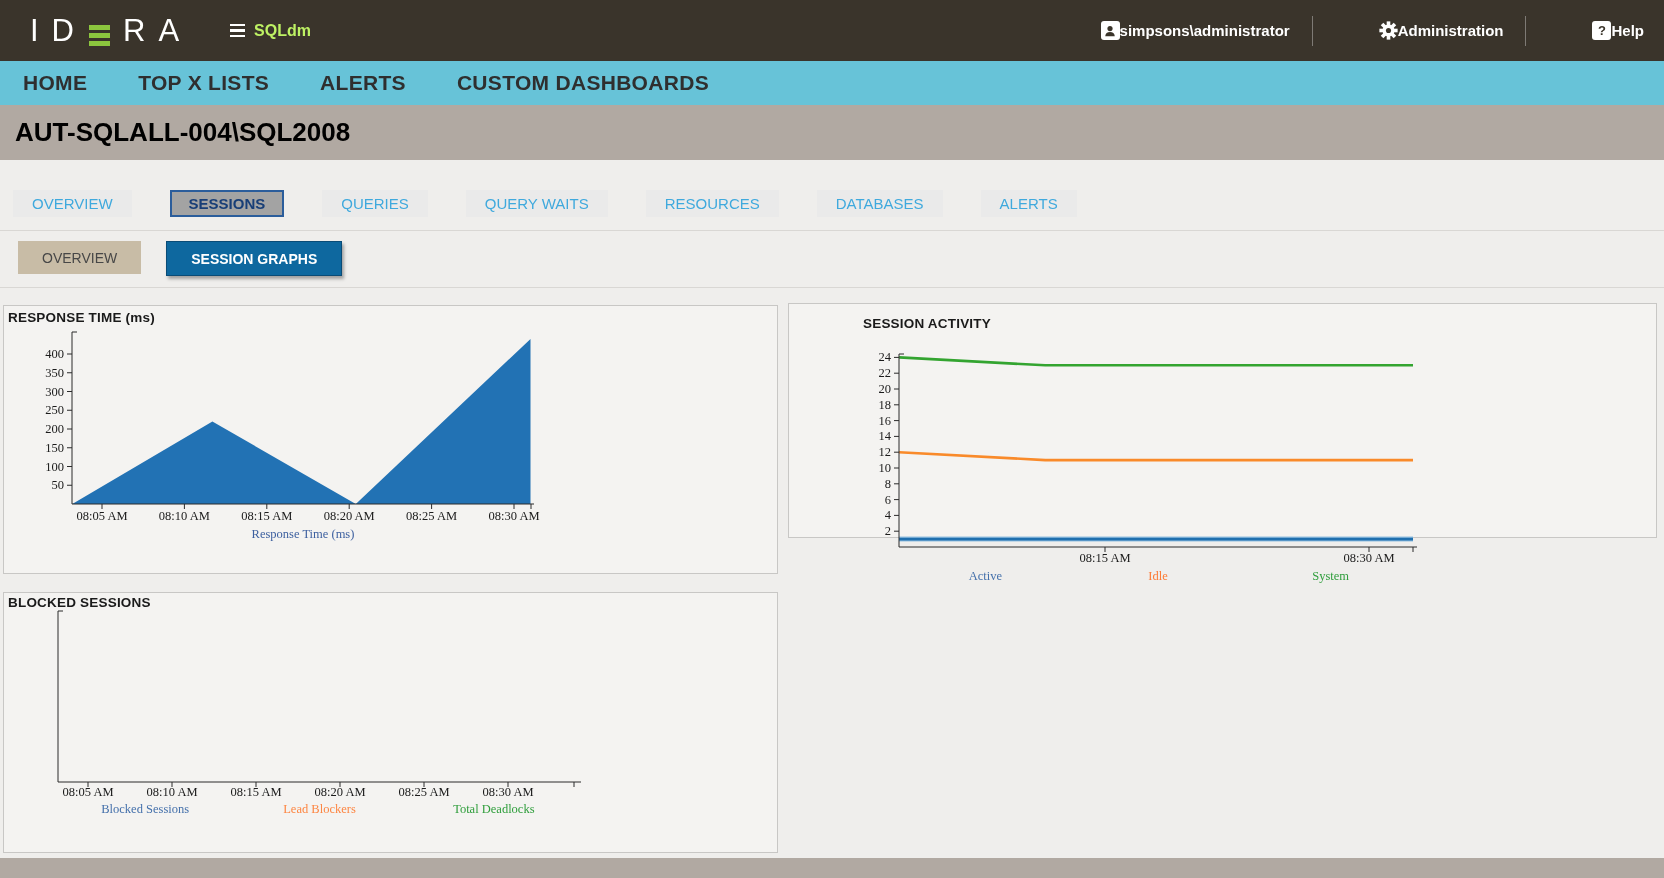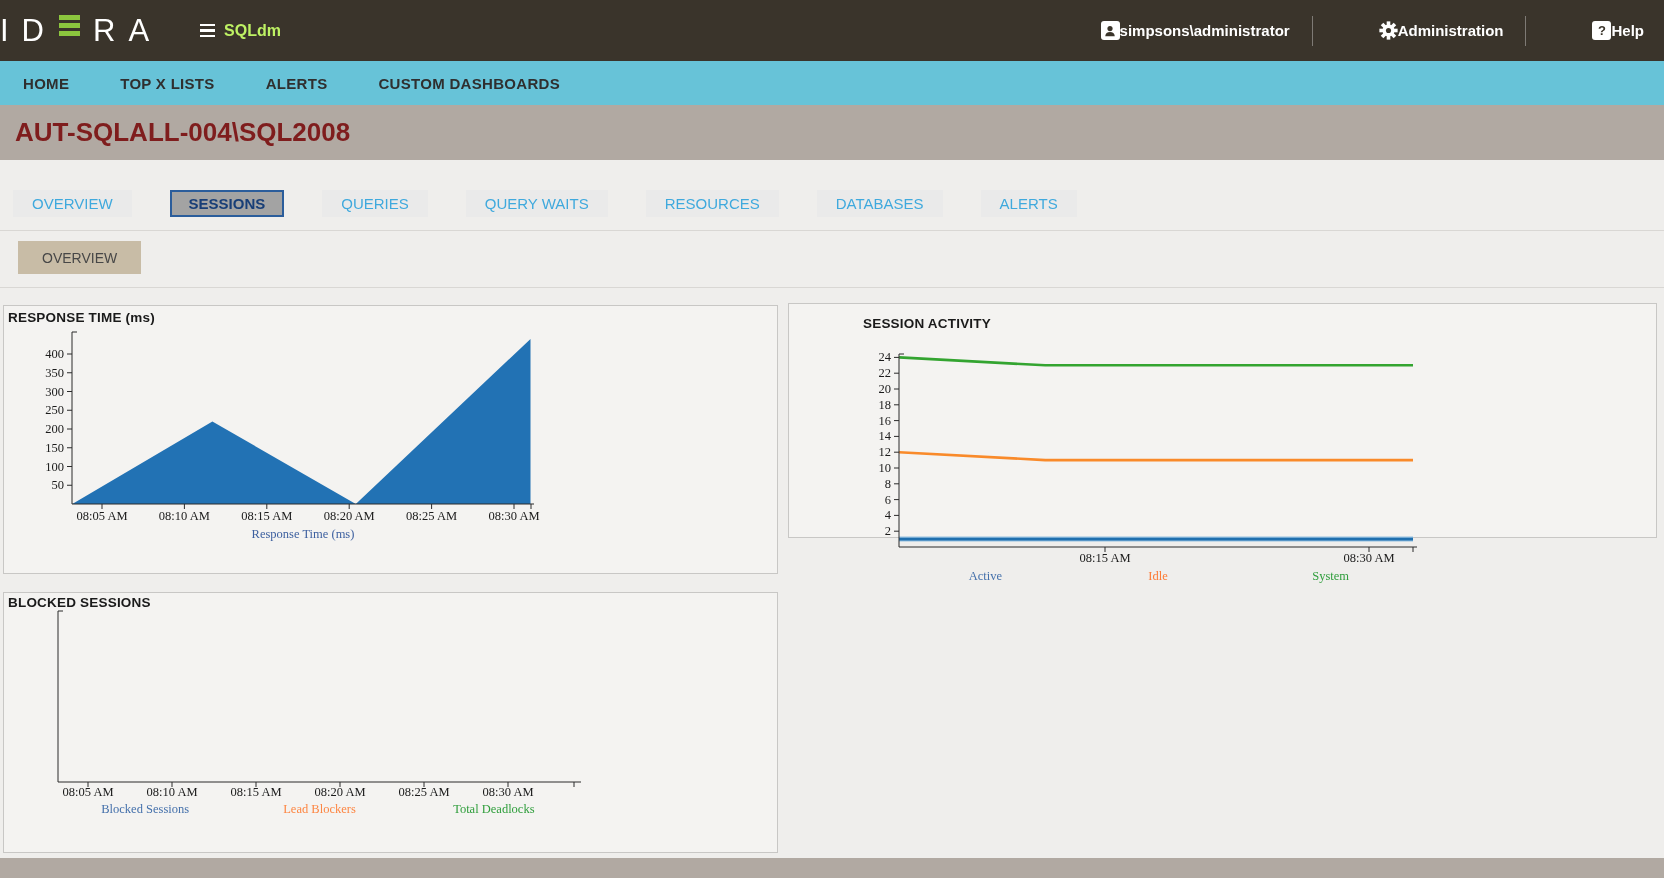--- a/index.html
+++ b/index.html
@@ -1,41 +1,41 @@
 <!DOCTYPE html>
 <html><head>
 <meta charset="utf-8">
 <style>
   html,body{margin:0;padding:0;background:#cfcecc;}
   .stage{position:relative;width:1664px;height:878px;background:#efeeec;overflow:hidden;
          font-family:"Liberation Sans",sans-serif;}
   
   .hdr{position:absolute;left:0;top:0;width:100%;height:61px;background:#3a342b;
        display:flex;align-items:center;}
-  .logo{display:flex;align-items:flex-start;}
+  .logo{display:flex;align-items:flex-end;margin-left:30px;}
   .logo .lt{color:#fff;font-size:31px;font-weight:300;letter-spacing:13px;line-height:1;}
   .logo-e{display:inline-flex;flex-direction:column;gap:3px;margin:0 13px 0 2px;}
   .logo-e i{display:block;width:21px;height:5px;background:#8cc63e;}
   .appmenu{display:flex;align-items:center;margin-left:38px;gap:9px;}
   .burger{display:inline-flex;flex-direction:column;gap:3px;}
   .burger i{display:block;width:15px;height:2.5px;background:#fff;}
   .appmenu .lbl{color:#bef264;font-size:16px;font-weight:bold;}
   .hdr-right{margin-left:auto;margin-right:20px;display:flex;align-items:center;gap:14px;
              color:#fff;font-size:15px;font-weight:bold;}
   .icon-box{width:19px;height:19px;background:#fff;border-radius:3px;display:inline-flex;
             align-items:center;justify-content:center;color:#3a342a;font-weight:bold;font-size:13px;}
   .hdr-sep{width:1px;height:30px;background:rgba(255,255,255,.35);margin:0 8px;}
   .hdr-item{display:flex;align-items:center;cursor:pointer;padding-left:44px;}
   
   .nav{position:absolute;left:0;top:61px;width:100%;height:44px;background:#67c3d8;
        display:flex;align-items:center;padding-left:23px;box-sizing:border-box;gap:51px;}
-  .nav .nav-item{color:#2f2f2f;font-size:15px;font-weight:bold;letter-spacing:.3px;cursor:pointer;}
+  .nav .nav-item{color:#2f2f2f;font-size:21px;font-weight:bold;letter-spacing:.3px;cursor:pointer;}
   
   .titlebar{position:absolute;left:0;top:105px;width:100%;height:55px;background:#b1a9a2;}
-  .titlebar .t{position:absolute;left:15px;top:12px;font-size:26px;font-weight:bold;color:#7f1d1d;}
+  .titlebar .t{position:absolute;left:15px;top:12px;font-size:26px;font-weight:bold;color:#000000;}
   
   .tabs{position:absolute;left:13px;top:190px;display:flex;gap:38px;}
   .tab{background:#eaeaea;color:#3fa9dd;font-size:15px;padding:3px 17px;cursor:pointer;
        border:2px solid transparent;line-height:17px;}
   .tab.active{background:#a3a3a3;color:#183e77;font-weight:bold;border:2px solid #2b5d9b;}
   .rule{position:absolute;left:0;width:100%;height:1px;background:#d9d7d4;}
   
   .subtabs{position:absolute;left:18px;top:241px;display:flex;gap:25px;}
   .subtab{height:33px;display:inline-flex;align-items:center;padding:0 24px;font-size:14px;
           background:#c8bca6;color:#474747;cursor:pointer;}
@@ -131,20 +131,21 @@
     <span class="tab">QUERY WAITS</span>
     <span class="tab">RESOURCES</span>
     <span class="tab">DATABASES</span>
     <span class="tab">ALERTS</span>
   </div>
 
   <div class="rule" style="top:230px;"></div>
 
   <div class="subtabs">
     <span class="subtab">OVERVIEW</span>
+    <span class="subtab active">SESSION GRAPHS</span>
   </div>
 
   <div class="rule" style="top:287px;"></div>
 
   <div class="panel" id="panel-rt">
     <span class="panel-title">RESPONSE TIME (ms)</span>
     <svg id="svg-rt" width="773" height="267">
         <polygon points="68.3,198 68.3,198.0 208.4,115.5 351.8,198.0 526.5,33.0 526.5,198" fill="#2272b4"></polygon>
         <line x1="68" y1="26" x2="68" y2="198" class="axis"></line>
         <line x1="68" y1="198" x2="530" y2="198" class="axis"></line>

